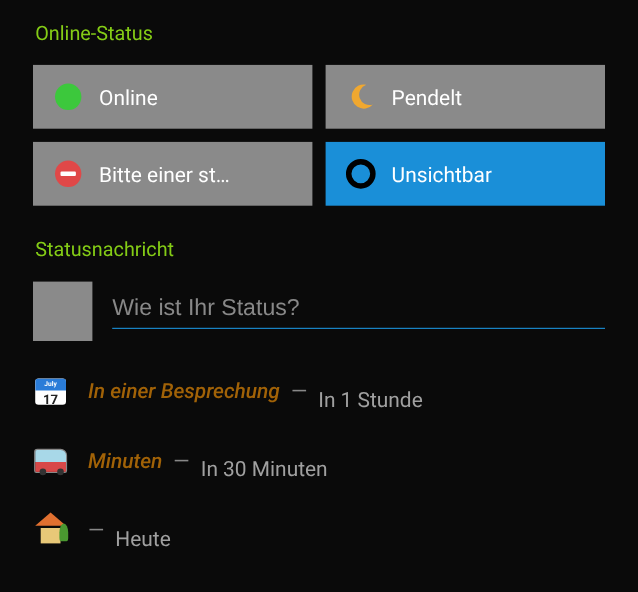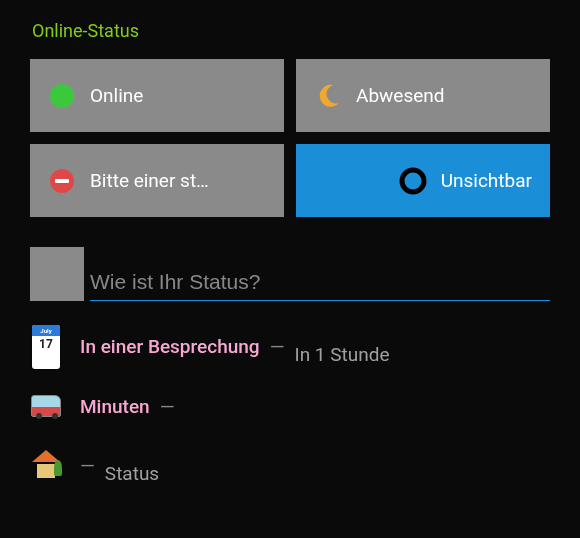--- a/index.html
+++ b/index.html
@@ -24,30 +24,29 @@
       margin-left: 2px;
     }
     .status-grid {
       display: grid;
       grid-template-columns: 1fr 1fr;
       gap: 12px;
       margin-bottom: 30px;
     }
     .status-card {
       background: #8a8a8a;
-      height: 73px;
+      height: 58px;
       display: flex;
       align-items: center;
       padding: 0 18px;
       cursor: pointer;
       gap: 14px;
     }
     .status-card.selected {
       background: #1a8fd8;
-      justify-content: flex-end;
     }
     .status-label {
       font-size: 19px;
       color: #ffffff;
       font-weight: 400;
       white-space: nowrap;
       overflow: hidden;
       text-overflow: ellipsis;
     }
     .icon-wrapper {
@@ -56,22 +55,22 @@
       flex-shrink: 0;
       display: flex;
       align-items: center;
       justify-content: center;
     }
     .status-message-section {
       margin-top: 8px;
     }
     .input-row {
       display: flex;
-      align-items: flex-end;
-      gap: 6px;
+      align-items: center;
+      gap: 18px;
       margin-top: 8px;
       margin-bottom: 24px;
     }
     .emoji-picker {
       width: 54px;
       height: 54px;
       background: #8a8a8a;
       flex-shrink: 0;
       cursor: pointer;
     }
@@ -114,34 +113,35 @@
       justify-content: center;
       font-size: 24px;
     }
     .suggestion-text {
       display: flex;
       align-items: center;
       gap: 10px;
       font-size: 19px;
     }
     .suggestion-label {
-      color: #f9a8d4;
+      color: #a16207;
       font-weight: 500;
+      font-style: italic;
     }
     .suggestion-dash {
       color: #888888;
     }
     .suggestion-duration {
       color: #a0a0a0;
       margin-top: 16px;
     }
     
     .calendar-icon {
       width: 28px;
-      height: 44px;
+      height: 24px;
       background: #ffffff;
       border-radius: 3px;
       position: relative;
       overflow: hidden;
       box-shadow: 0 1px 2px rgba(0,0,0,0.5);
     }
     .calendar-icon .top {
       height: 11px;
       background: #2a7cd8;
       font-size: 6px;
@@ -226,21 +226,21 @@
       </span>
       <span class="status-label">Online</span>
     </div>
 
     <div class="status-card">
       <span class="icon-wrapper">
         <svg width="26" height="26" viewBox="0 0 26 26">
             <path d="M 18 2 A 11 11 0 1 0 24 20 A 9 9 0 0 1 18 2 Z" fill="#f0a830"></path>
           </svg>
       </span>
-      <span class="status-label">Abwesend</span>
+      <span class="status-label">Pendelt</span>
     </div>
 
     <div class="status-card">
       <span class="icon-wrapper">
         <svg width="26" height="26" viewBox="0 0 26 26">
             <circle cx="13" cy="13" r="12" fill="#e04848"></circle>
             <rect x="6" y="11" width="14" height="4" fill="#ffffff" rx="1"></rect>
           </svg>
       </span>
       <span class="status-label">Bitte einer st…</span>
@@ -252,20 +252,21 @@
             <circle cx="14" cy="14" r="11" fill="none" stroke="#000000" stroke-width="5"></circle>
           </svg>
       </span>
       <span class="status-label">Unsichtbar</span>
     </div>
 
   </div>
 </div>
 
 <div class="status-message-section">
+  <div class="section-title">Statusnachricht</div>
 
   <div class="input-row">
     <div class="emoji-picker"></div>
     <div class="status-input-wrapper">
       <input type="text" class="status-input" placeholder="Wie ist Ihr Status?" style="">
     </div>
   </div>
 
   <div class="suggestion-list">
 
@@ -283,31 +284,32 @@
       </div>
     </div>
 
     <div class="suggestion-item">
       <div class="suggestion-emoji">
         <div class="bus-icon"></div>
       </div>
       <div class="suggestion-text">
         <span class="suggestion-label">Minuten</span>
         <span class="suggestion-dash">—</span>
+        <span class="suggestion-duration">In 30 Minuten</span>
       </div>
     </div>
 
     <div class="suggestion-item">
       <div class="suggestion-emoji">
         <div class="house-icon">
             <div class="roof"></div>
             <div class="wall"></div>
             <div class="tree"></div>
           </div>
       </div>
       <div class="suggestion-text">
         <span class="suggestion-dash">—</span>
-        <span class="suggestion-duration">Status</span>
+        <span class="suggestion-duration">Heute</span>
       </div>
     </div>
 
   </div>
 </div>
 
 </body></html>

